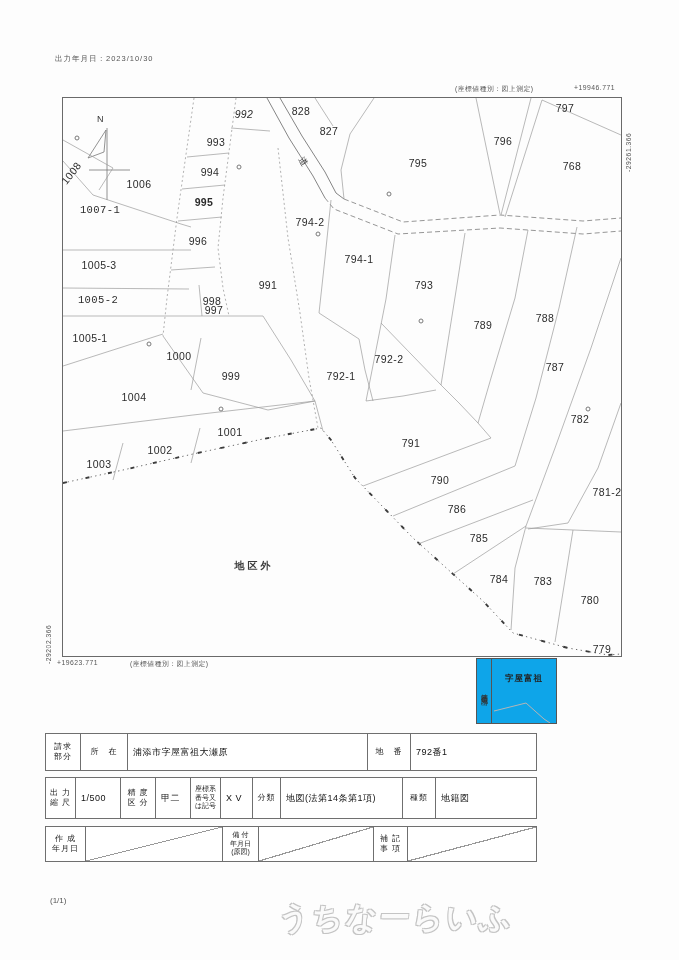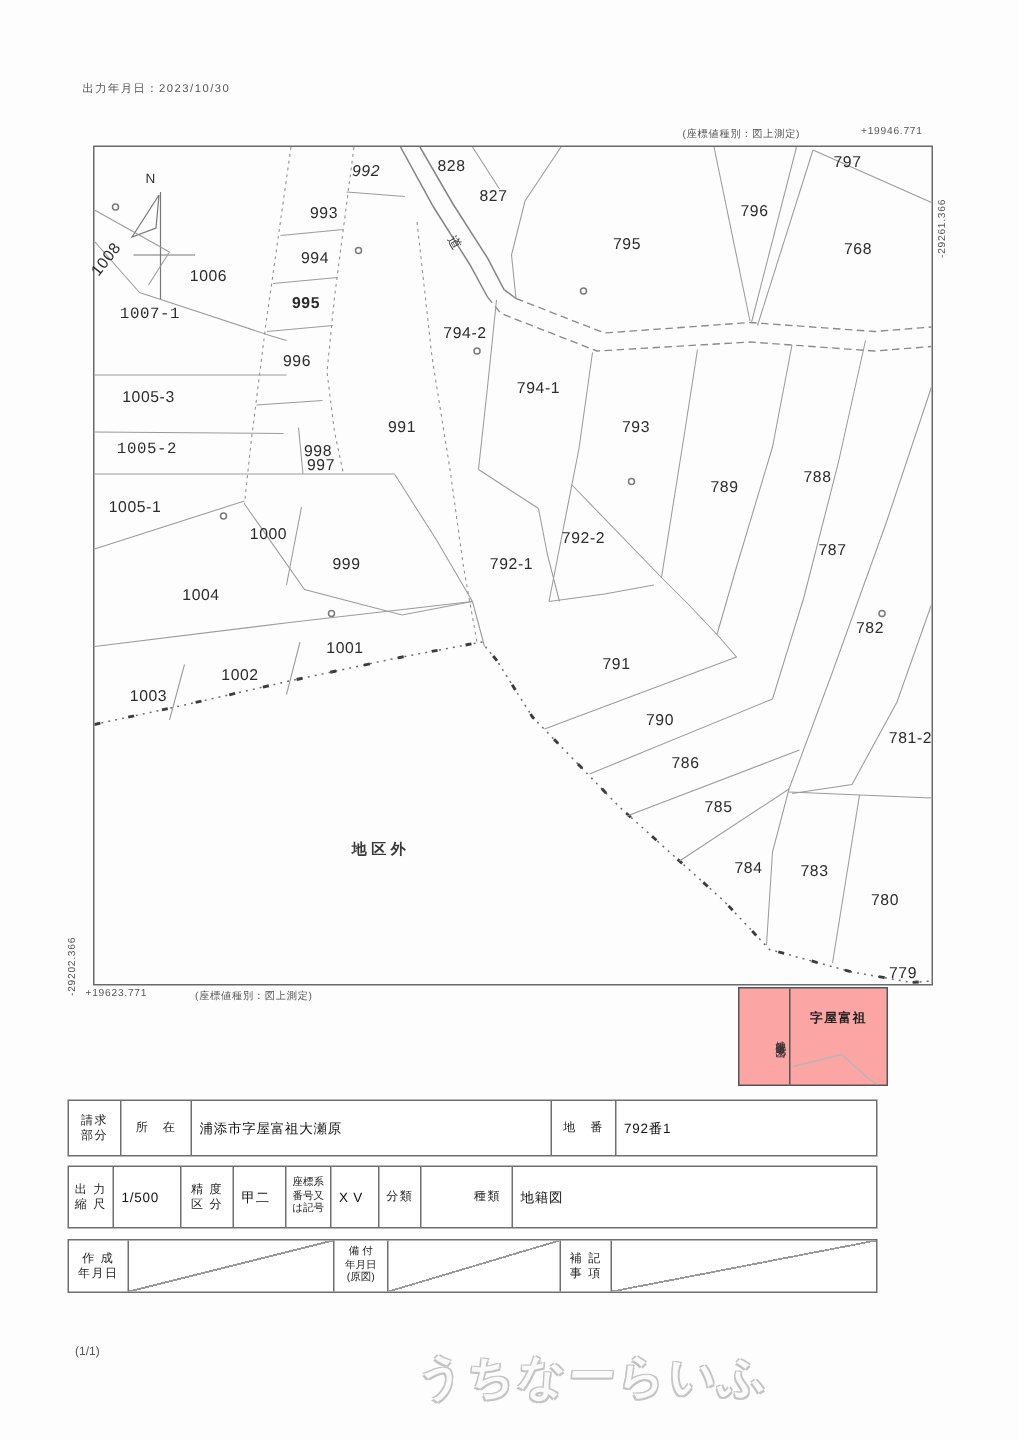--- a/index.html
+++ b/index.html
@@ -18,28 +18,28 @@
   .zbold{fill:none;stroke:#3c3c3c;stroke-width:1.9;stroke-dasharray:4 19;}
   .na{fill:none;stroke:#777;stroke-width:.8;}
   .svgtext{font-size:9px;fill:#333;font-family:"Liberation Sans","DejaVu Sans",sans-serif;}
   #map-labels{position:absolute;left:0;top:0;width:558px;height:558px;}
   .plabel{position:absolute;transform:translate(-50%,-50%);font-size:10.5px;color:#2b2b2b;
           letter-spacing:.4px;white-space:nowrap;}
   .marker{position:absolute;width:5px;height:5px;border:1px solid #7a7a7a;border-radius:50%;
           transform:translate(-50%,-50%);box-sizing:border-box;}
   .outside-label{position:absolute;transform:translate(-50%,-50%);font-size:10px;color:#3a3a3a;
           letter-spacing:3px;font-weight:bold;white-space:nowrap;}
-  .legend{position:absolute;left:492px;top:658px;width:79px;height:64px;border:1px solid #555;
-          display:flex;background:#fca5a5;padding-left:19px;}
+  .legend{position:absolute;left:476px;top:658px;width:79px;height:64px;border:1px solid #555;
+          display:flex;background:#0ea5e9;}
   .legend-side{width:14px;border-right:1px solid #555;font-size:7px;color:#333;
           writing-mode:vertical-rl;text-orientation:upright;display:flex;align-items:center;
           justify-content:center;letter-spacing:1px;}
   .legend-main{flex:1;position:relative;text-align:center;}
   .legend-area{font-size:8.5px;font-weight:bold;color:#222;margin-top:14px;letter-spacing:1px;}
-  .trow{position:absolute;left:45px;width:540px;border:1px solid #6f6f6f;display:flex;
+  .trow{position:absolute;left:45px;width:492px;border:1px solid #6f6f6f;display:flex;
         box-sizing:border-box;background:#fff;}
   .tc{border-right:1px solid #6f6f6f;box-sizing:border-box;display:flex;align-items:center;
       justify-content:center;overflow:hidden;}
   .tc:last-child{border-right:none;}
   .tlabel{font-size:8px;line-height:1.25;white-space:pre-line;text-align:center;color:#222;
       letter-spacing:1px;}
   .tlabel.small{font-size:7px;letter-spacing:0;}
   .tvalue{font-size:9px;color:#111;justify-content:flex-start;padding-left:5px;letter-spacing:.5px;}
   .diag{background:linear-gradient(to bottom right,transparent calc(50% - .6px),
         #999 calc(50% - .6px),#999 calc(50% + .6px),transparent calc(50% + .6px));}
@@ -220,21 +220,22 @@
 縮 尺</div>
     <div class="tc tvalue" style="width:45px;">1/500</div>
     <div class="tc tlabel" style="width:35px;">精 度
 区 分</div>
     <div class="tc tvalue" style="width:35px;">甲二</div>
     <div class="tc tlabel small" style="width:30px;">座標系
 番号又
 は記号</div>
     <div class="tc tvalue" style="width:32px;">X V</div>
     <div class="tc tlabel" style="width:28px;">分類</div>
-    <div class="tc tlabel" style="width:33px;margin-left:28px;">種類</div>
+    <div class="tc tvalue" style="width:122px;">地図(法第14条第1項)</div>
+    <div class="tc tlabel" style="width:33px;">種類</div>
     <div class="tc tvalue" style="flex:1;">地籍図</div>
   </div>
 
   <div class="trow" style="top:826px;height:36px;">
     <div class="tc tlabel" style="width:40px;">作 成
 年月日</div>
     <div class="tc diag" style="width:137px;"></div>
     <div class="tc tlabel small" style="width:36px;">備 付
 年月日
 (原図)</div>

